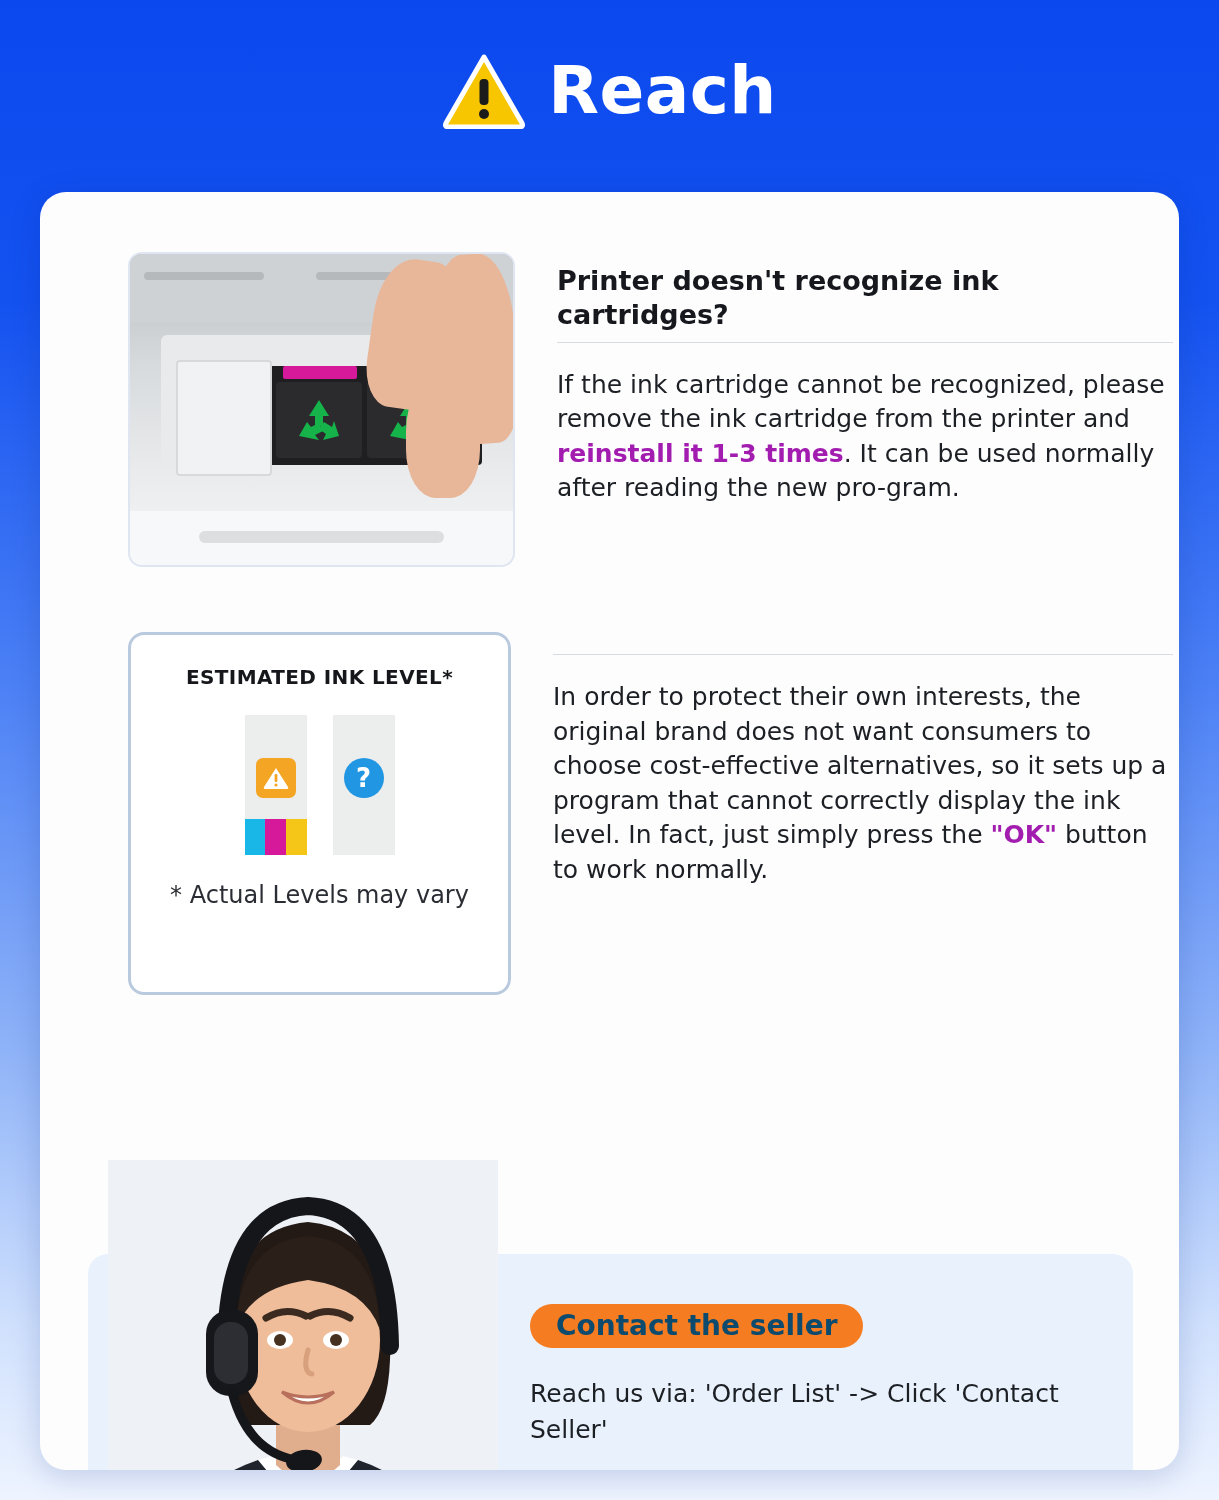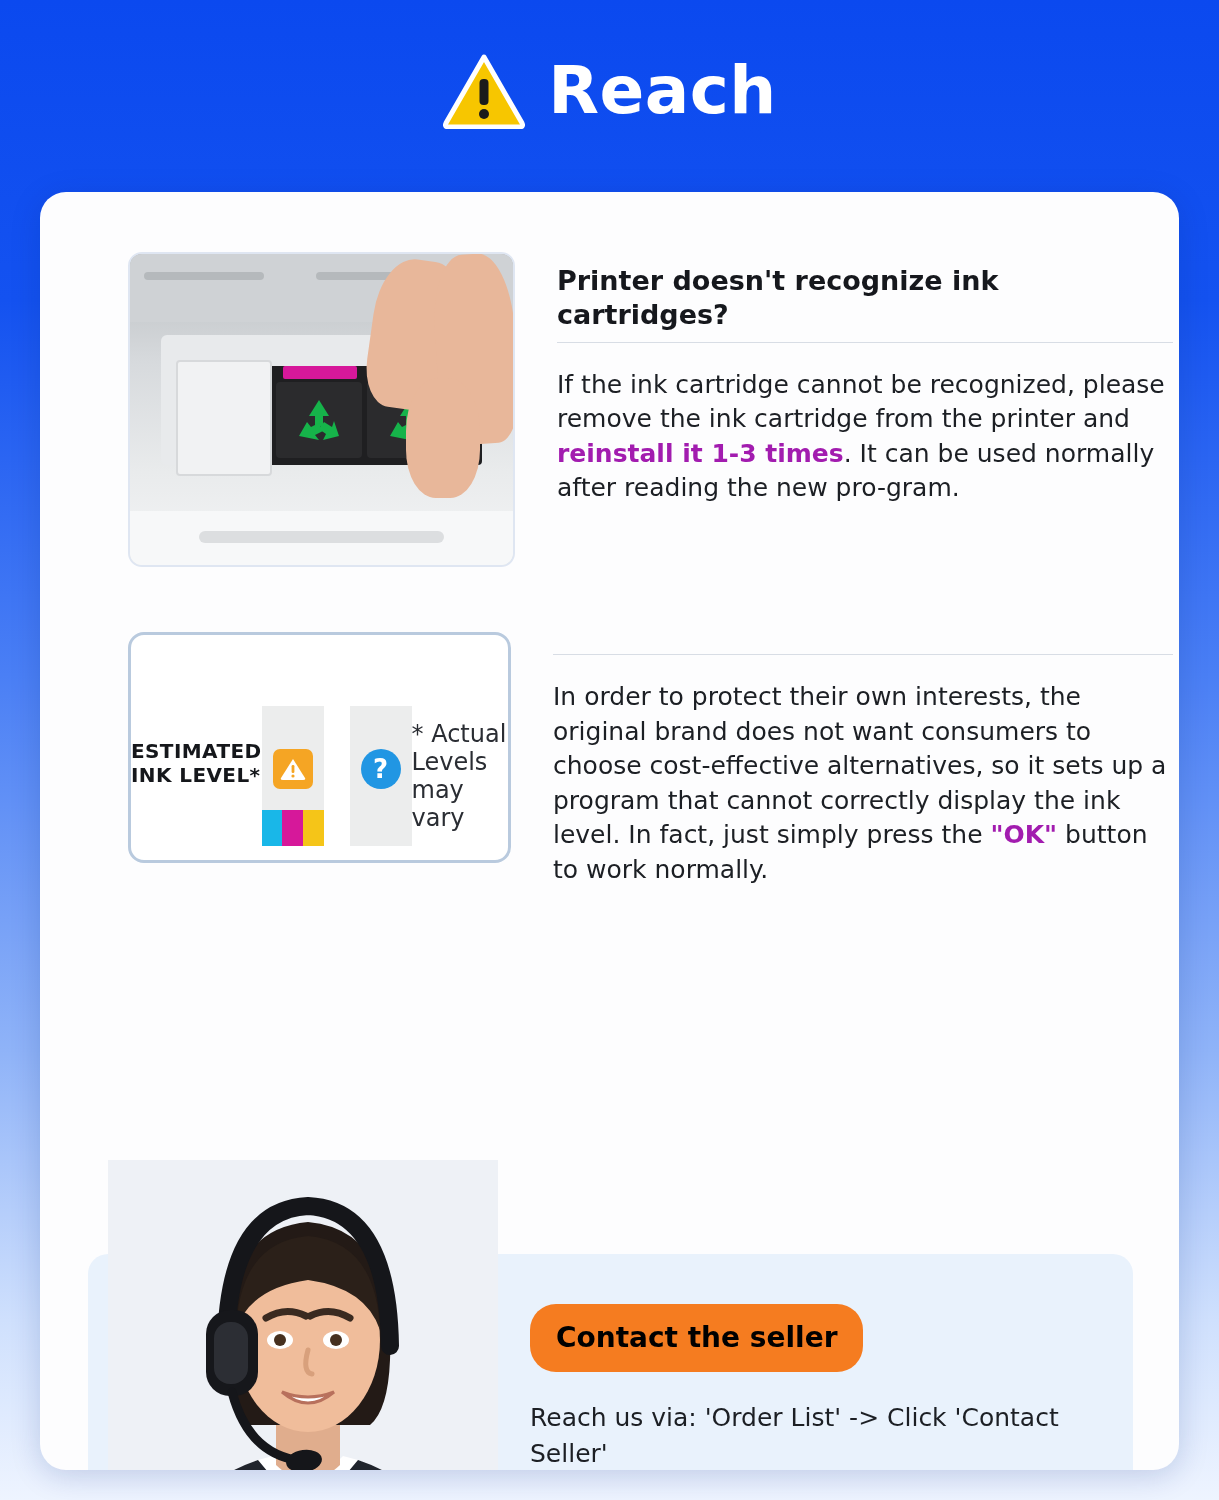--- a/index.html
+++ b/index.html
@@ -104,28 +104,28 @@
 
   
   .sec2 {
     position: absolute;
     left: 48px;
     top: 440px;
     width: 1045px;
   }
   .ink-panel {
     width: 383px;
-    height: 231px;
+    height: 363px;
     border-radius: 16px;
     border: 3px solid #b9cade;
     background: #ffffff;
     flex: none;
     box-sizing: border-box;
     display: flex;
-    flex-direction: row;
+    flex-direction: column;
     align-items: center;
     justify-content: flex-start;
     padding-top: 30px;
   }
   .ink-title {
     font-size: 20px;
     font-weight: bold;
     color: #15171b;
     letter-spacing: 0.4px;
   }
@@ -202,24 +202,24 @@
   }
   .contact-text {
     position: absolute;
     left: 490px;
     top: 242px;
     width: 580px;
   }
   .pill {
     display: inline-block;
     background: #f57c20;
-    color: #000000;
+    color: #0c4a6e;
     font-size: 28px;
     font-weight: bold;
-    padding: 20px 26px;
+    padding: 8px 26px;
     border-radius: 26px;
     line-height: 1;
   }
   .contact-body {
     margin-top: 28px;
     font-size: 25px;
     line-height: 1.45;
     color: #1c1f24;
   }
 

